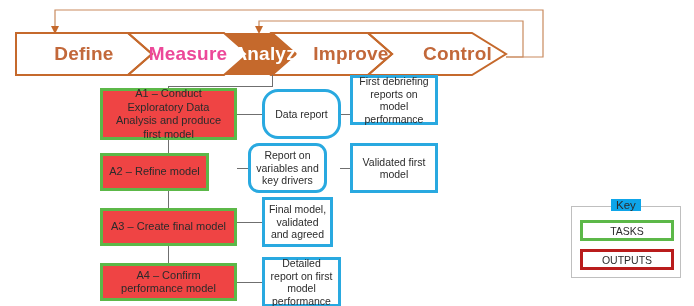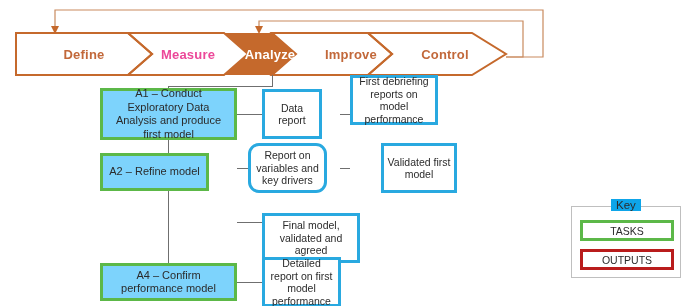--- a/index.html
+++ b/index.html
@@ -3,26 +3,26 @@
 <meta charset="utf-8">
 <style>
   html,body{margin:0;padding:0;background:#ffffff;}
   body{width:694px;height:306px;position:relative;overflow:hidden;
        font-family:"Liberation Sans", sans-serif;color:#2b2b2b;}
   #stage{position:absolute;left:0;top:0;width:694px;height:306px;}
 
   
   #banner{position:absolute;left:14px;top:33px;width:496px;height:42px;}
   .chev{position:absolute;top:0;height:42px;display:flex;align-items:center;
-        justify-content:center;font-weight:bold;font-size:13px;
+        justify-content:center;font-weight:bold;font-size:19px;
         letter-spacing:.2px;box-sizing:border-box;}
   .chev span{position:relative;z-index:3;}
 
   
-  .task{position:absolute;box-sizing:border-box;background:#7dd3fc;
+  .task{position:absolute;box-sizing:border-box;background:#ef4444;
         border:3px solid #5cb848;display:flex;align-items:center;
         justify-content:center;text-align:center;font-size:11px;
         line-height:13.5px;color:#2b2b2b;padding:16px 4px;}
 
   
   .out{position:absolute;box-sizing:border-box;background:#ffffff;
        border:3px solid #29a9e0;display:flex;align-items:center;
        justify-content:center;text-align:center;font-size:10.5px;
        line-height:12.5px;color:#2b2b2b;padding:2px 3px;}
 
@@ -76,58 +76,61 @@
     </div>
     <div class="chev" style="left:126px;width:96px;">
       <span class="chev-lbl" style="color:#ec4899;">Measure</span>
     </div>
     <div class="chev" style="left:220px;width:72px;">
       <span class="chev-lbl" style="color:#ffffff;">Analyze</span>
     </div>
     <div class="chev" style="left:294px;width:86px;">
       <span class="chev-lbl" style="color:#c2683a;">Improve</span>
     </div>
-    <div class="chev" style="left:384px;width:94px;">
+    <div class="chev" style="left:384px;width:94px;justify-content:flex-end;">
       <span class="chev-lbl" style="color:#c2683a;">Control</span>
     </div>
   </div>
 
   <div class="ln lnv" style="left:272px;top:75px;height:12px;"></div>
   <div class="ln lnh" style="left:168px;top:86px;width:105px;"></div>
   <div class="ln lnv" style="left:168px;top:86px;height:199px;"></div>
 
   <div class="ln lnh" style="left:237px;top:114px;width:25px;"></div>
   <div class="ln lnh" style="left:237px;top:168px;width:25px;"></div>
   <div class="ln lnh" style="left:237px;top:222px;width:25px;"></div>
   <div class="ln lnh" style="left:237px;top:282px;width:25px;"></div>
 
   <div class="ln lnh" style="left:340px;top:114px;width:10px;"></div>
   <div class="ln lnh" style="left:340px;top:168px;width:10px;"></div>
 
   <div class="task" style="left:100px;top:88px;width:137px;height:52px;">
     <span>A1 – Conduct Exploratory Data Analysis and produce first model</span>
   </div>
-  <div class="out" style="left:262px;top:89px;width:60px;height:50px;">
+  <div class="out" style="left:262px;top:89px;width:79px;height:50px;border-radius:16px;">
     <span>Data report</span>
   </div>
   <div class="out" style="left:350px;top:75px;width:88px;height:50px;">
     <span>First debriefing reports on model performance</span>
   </div>
 
   <div class="task" style="left:100px;top:153px;width:109px;height:29px;">
     <span>A2 – Refine model</span>
   </div>
   <div class="out" style="left:248px;top:143px;width:79px;height:50px;border-radius:11px;">
     <span>Report on variables and key drivers</span>
   </div>
-  <div class="out" style="left:350px;top:143px;width:76px;height:50px;margin-left:31px;">
+  <div class="out" style="left:350px;top:143px;width:88px;height:50px;">
     <span>Validated first model</span>
   </div>
 
-  <div class="out" style="left:262px;top:197px;width:98px;height:50px;margin-top:16px;">
+  <div class="task" style="left:100px;top:208px;width:137px;height:29px;">
+    <span>A3 – Create final model</span>
+  </div>
+  <div class="out" style="left:262px;top:197px;width:71px;height:50px;">
     <span>Final model, validated and agreed</span>
   </div>
 
   <div class="task" style="left:100px;top:263px;width:137px;height:38px;">
     <span>A4 – Confirm performance model</span>
   </div>
   <div class="out" style="left:262px;top:257px;width:79px;height:50px;">
     <span>Detailed report on first model performance</span>
   </div>
 

